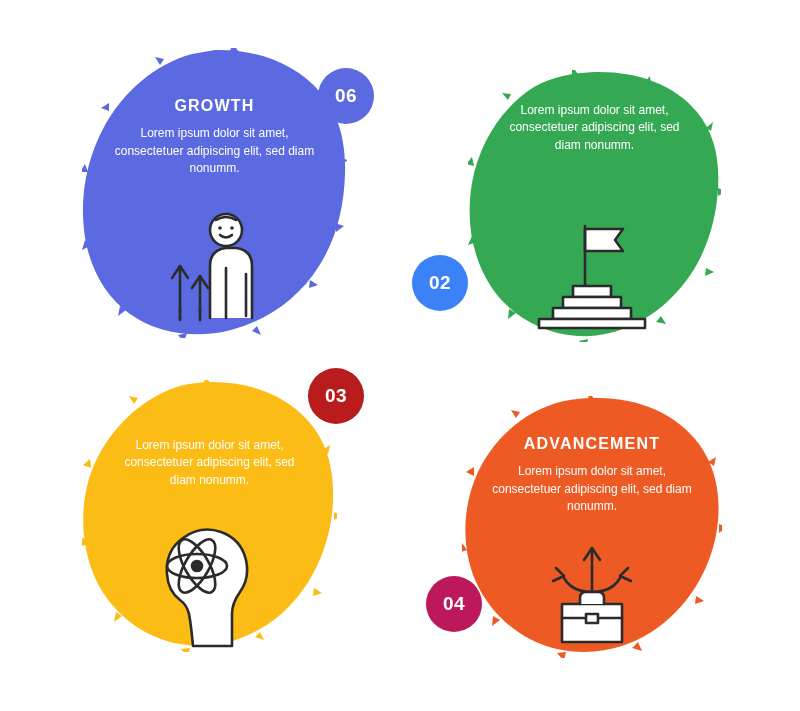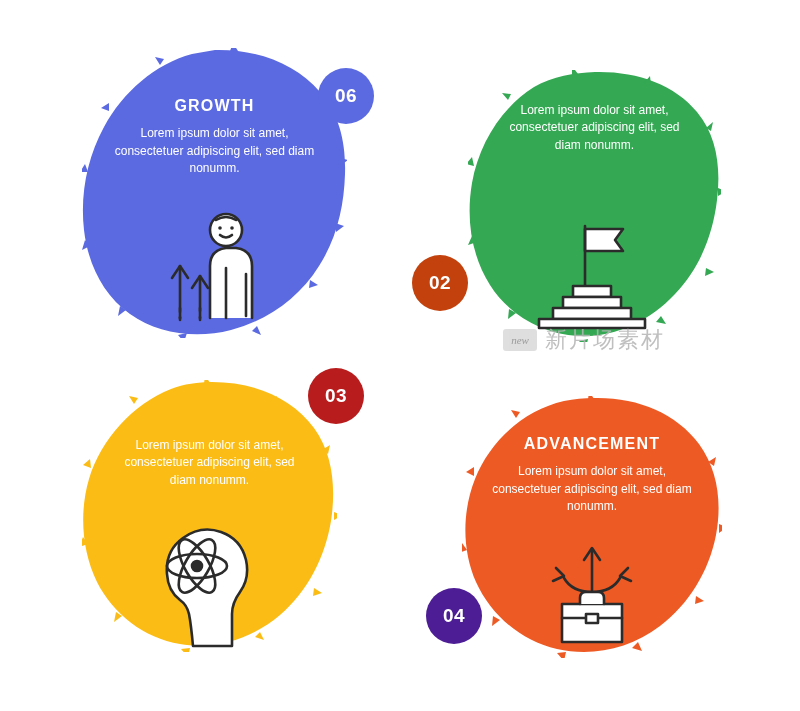--- a/index.html
+++ b/index.html
@@ -179,21 +179,21 @@
         <g fill="#ffffff" stroke="#2b2b2b" stroke-width="2.6" stroke-linejoin="round" stroke-linecap="round">
           <path d="M60 9 h38 l-8 11 8 11 h-38 z"></path>
           <path d="M60 6 V66"></path>
           <rect x="48" y="66" width="38" height="11"></rect>
           <rect x="38" y="77" width="58" height="11"></rect>
           <rect x="28" y="88" width="78" height="11"></rect>
           <rect x="14" y="99" width="106" height="9"></rect>
         </g>
       </svg>
     </div>
-    <div class="badge" style="left:-56px; top:185px; width:56px; height:56px; background:#c2410c;">
+    <div class="badge" style="left:-56px; top:185px; width:56px; height:56px; background:#3b82f6;">
       <span>02</span>
     </div>
   </div>
 
   <div class="item" style="left:82px; top:380px; width:255px; height:272px;">
     <div class="blob">
       <svg viewBox="0 0 255 272" preserveAspectRatio="none" aria-hidden="true">
         <path d="M130 2
                  C 172 2, 210 18, 232 48
                  C 251 74, 254 108, 249 141
@@ -261,23 +261,19 @@
           <path d="M44 40 l8 8 -11 5"></path>
           <path d="M80 64 q20 0 28 -14"></path>
           <path d="M116 40 l-8 8 11 5"></path>
           <rect x="50" y="76" width="60" height="38" fill="#ffffff"></rect>
           <path d="M68 76 V70 q0 -6 6 -6 h12 q6 0 6 6 v6" fill="#ffffff"></path>
           <path d="M50 90 h60"></path>
           <rect x="74" y="86" width="12" height="9" fill="#ffffff"></rect>
         </g>
       </svg>
     </div>
-    <div class="badge" style="left:-36px; top:192px; width:56px; height:56px; background:#4c1d95;">
+    <div class="badge" style="left:-36px; top:180px; width:56px; height:56px; background:#be185d;">
       <span>04</span>
     </div>
   </div>
 
-  <div class="watermark">
-    <span class="wm-badge">new</span>
-    <span class="wm-text">新片场素材</span>
-  </div>
 
 </div>
 
 </body></html>

